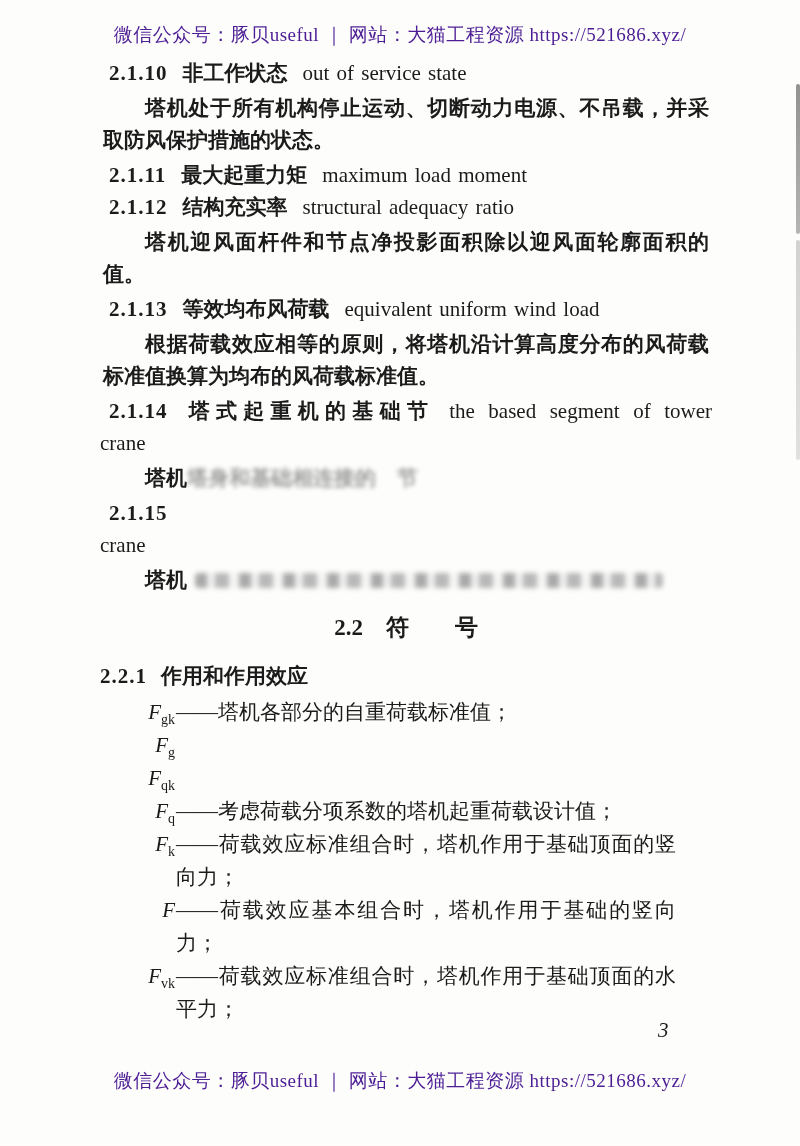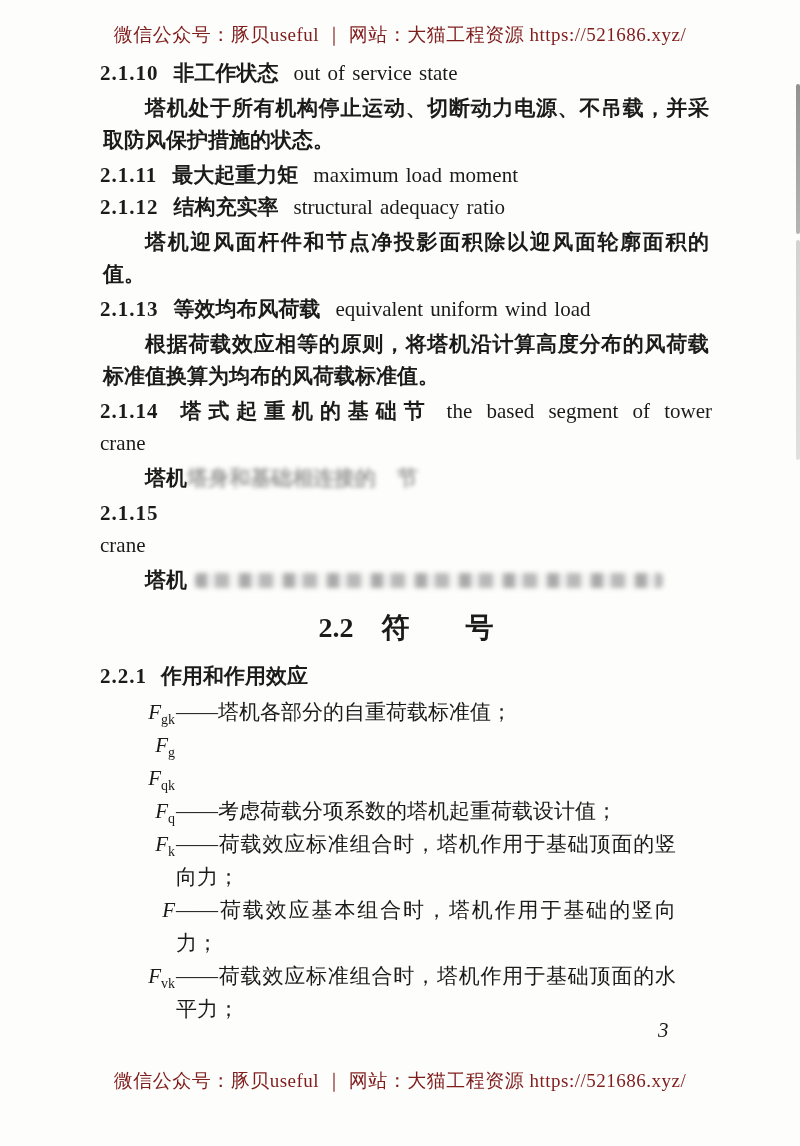--- a/index.html
+++ b/index.html
@@ -17,38 +17,38 @@
     font-family: "Liberation Serif", "DejaVu Serif", serif;
   }
 
   .watermark {
     position: absolute;
     left: 0;
     width: 100%;
     text-align: center;
     font-size: 19px;
     letter-spacing: 0.5px;
-    color: #7f1d1d;
+    color: #4c1d95;
     white-space: nowrap;
   }
   .wm-top { top: 22px; }
   .wm-bottom { top: 1068px; }
 
   .content {
     position: absolute;
     left: 100px;
     top: 57px;
     width: 612px;
     font-size: 21px;
     line-height: 32px;
   }
 
   .term { margin: 0; }
   .term-h { font-weight: bold; }
-  .term-h .num { margin-right: 15px; letter-spacing: 1px; }
+  .term-h .num { margin-right: 15px; letter-spacing: 1px; margin-left: 9px; }
   .term-h .zh  { margin-right: 15px; }
   .term-h .en  { font-weight: normal; word-spacing: 2px; }
   .jlast { text-align: justify; text-align-last: justify; }
 
   .en-overflow { font-weight: normal; }
 
   .term-body {
     margin: 3px;
     text-indent: 42px;
     text-align: justify;
@@ -74,21 +74,21 @@
       rgba(70,70,75,0.5) 20px 34px,
       rgba(170,170,175,0.12) 34px 44px);
     filter: blur(2.6px);
     opacity: 0.75;
   }
 
   .sec-heading {
     margin: 12px 0 10px 0;
     text-align: center;
     font-weight: bold;
-    font-size: 28px;
+    font-size: 23px;
     line-height: 40px;
   }
 
   .sub-heading { font-weight: normal; margin: 12px 0 4px 0; }
   .sub-heading .num { margin-right: 14px; letter-spacing: 1px; }
 
   .symrow { display: flex; line-height: 33px; }
   .sym {
     flex: none;
     width: 76px;

